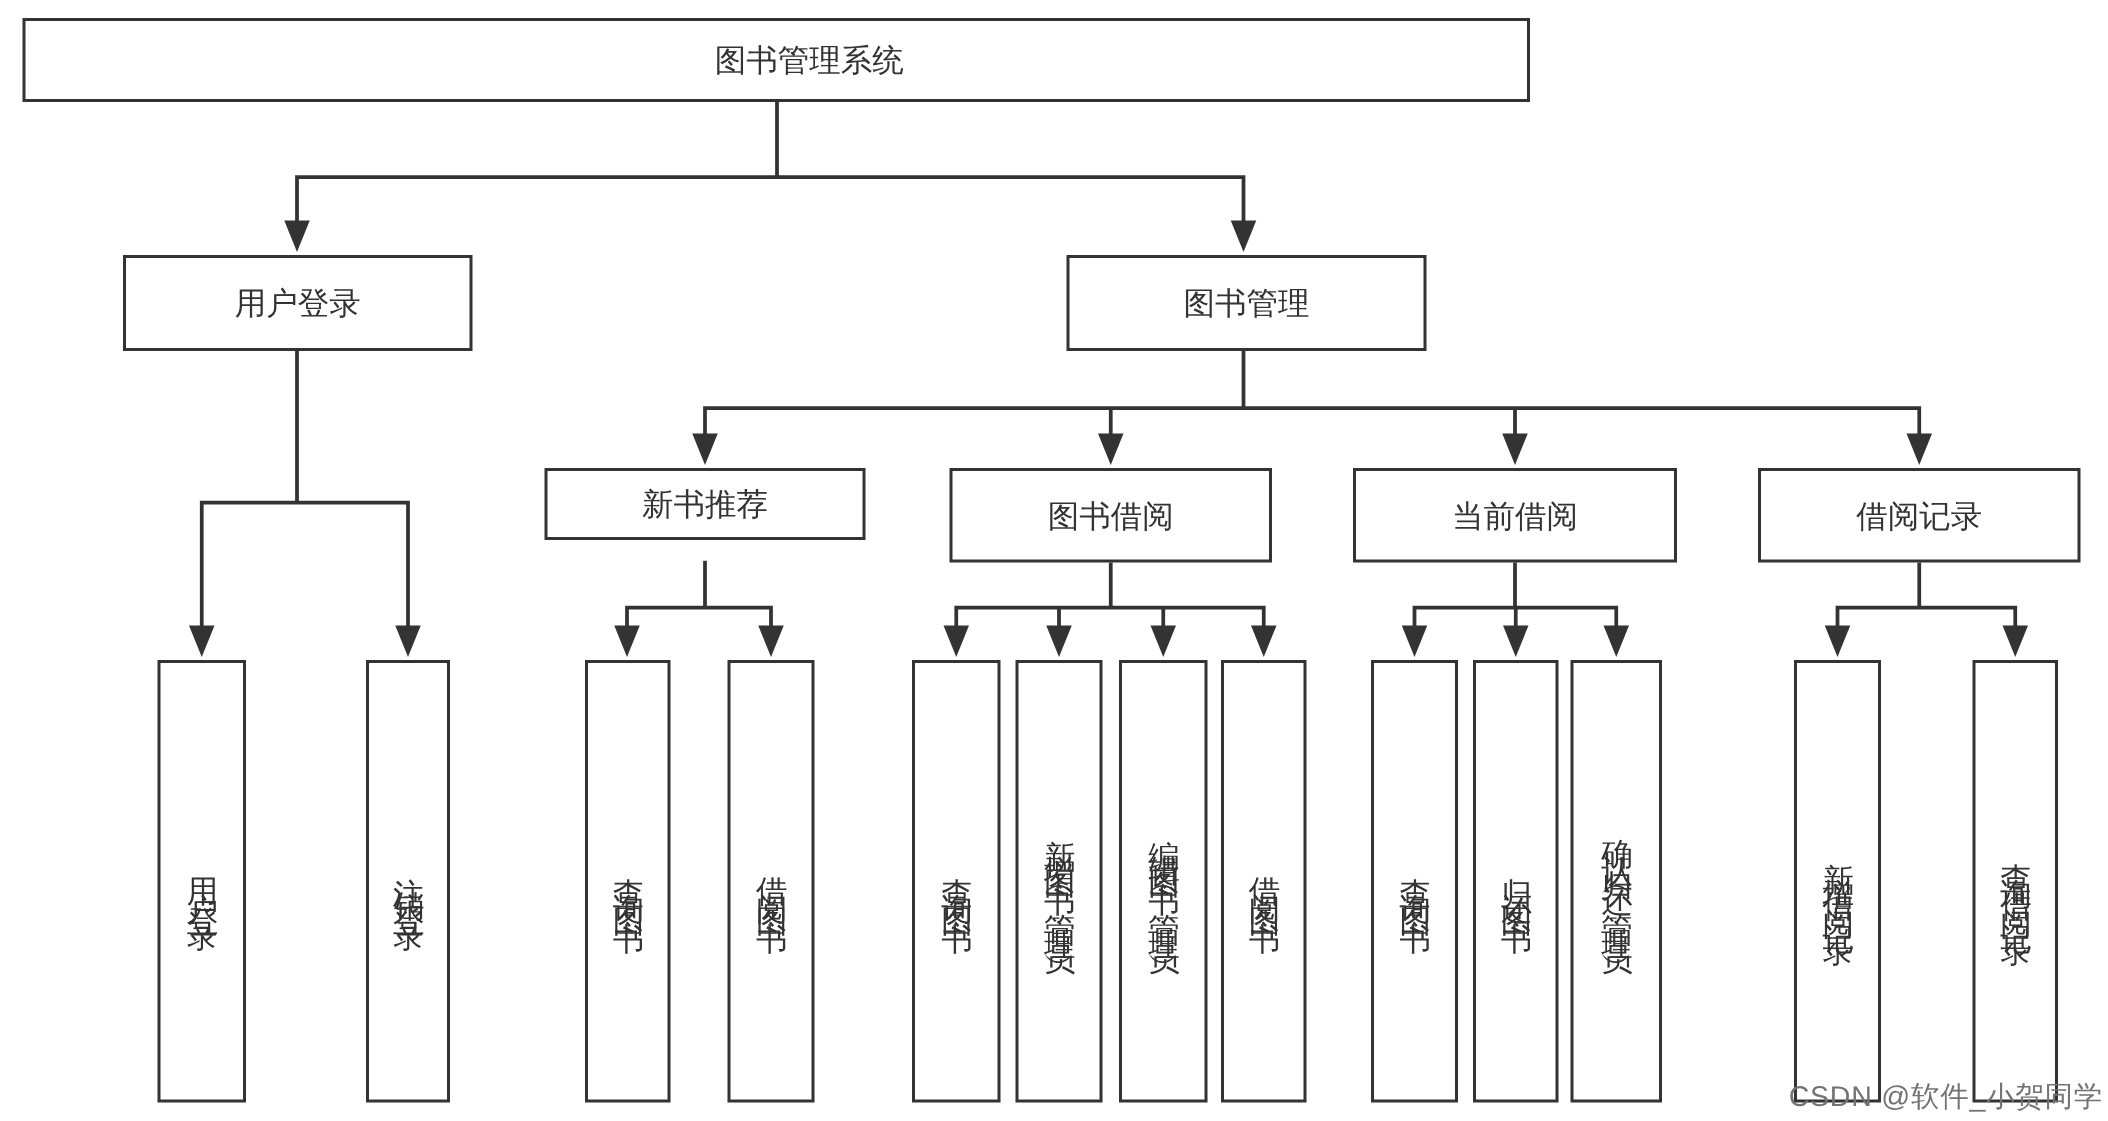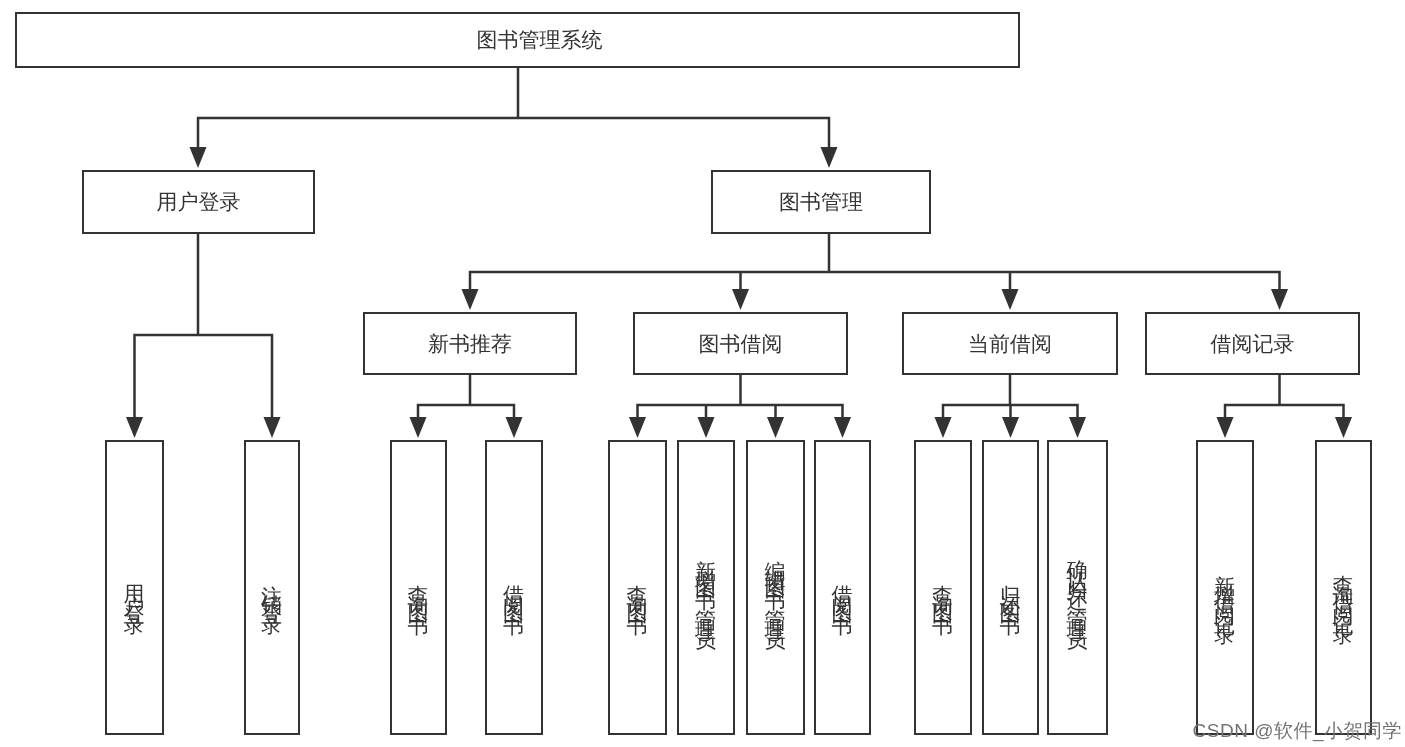--- a/index.html
+++ b/index.html
@@ -96,34 +96,34 @@
     <polygon points="1335,417 1352,417 1343.5,438"></polygon>
   </svg>
 
   <div class="node hbox" style="left:15px; top:12px; width:1005px; height:56px;padding-left:44px;">
     <span>图书管理系统</span>
   </div>
 
   <div class="node hbox" style="left:82px; top:170px; width:233px; height:64px;">
     <span>用户登录</span>
   </div>
-  <div class="node hbox" style="left:711px; top:170px; width:220px; height:64px;">
+  <div class="node hbox" style="left:711px; top:170px; width:240px; height:64px;">
     <span>图书管理</span>
   </div>
 
-  <div class="node hbox" style="left:363px; top:312px; width:214px; height:63px;">
+  <div class="node hbox" style="left:363px; top:312px; width:214px; height:48px;">
     <span>新书推荐</span>
   </div>
   <div class="node hbox" style="left:902px; top:312px; width:216px; height:63px;">
     <span>当前借阅</span>
   </div>
   <div class="node hbox" style="left:633px; top:312px; width:215px; height:63px;">
     <span>图书借阅</span>
   </div>
-  <div class="node hbox" style="left:1145px; top:312px; width:215px; height:63px;">
+  <div class="node hbox" style="left:1172px; top:312px; width:215px; height:63px;">
     <span>借阅记录</span>
   </div>
 
   <div class="node vbox" style="left:105px; top:440px; width:59px; height:295px;">
     <span>用户登录</span>
   </div>
   <div class="node vbox" style="left:244px; top:440px; width:56px; height:295px;">
     <span>注销登录</span>
   </div>
 

